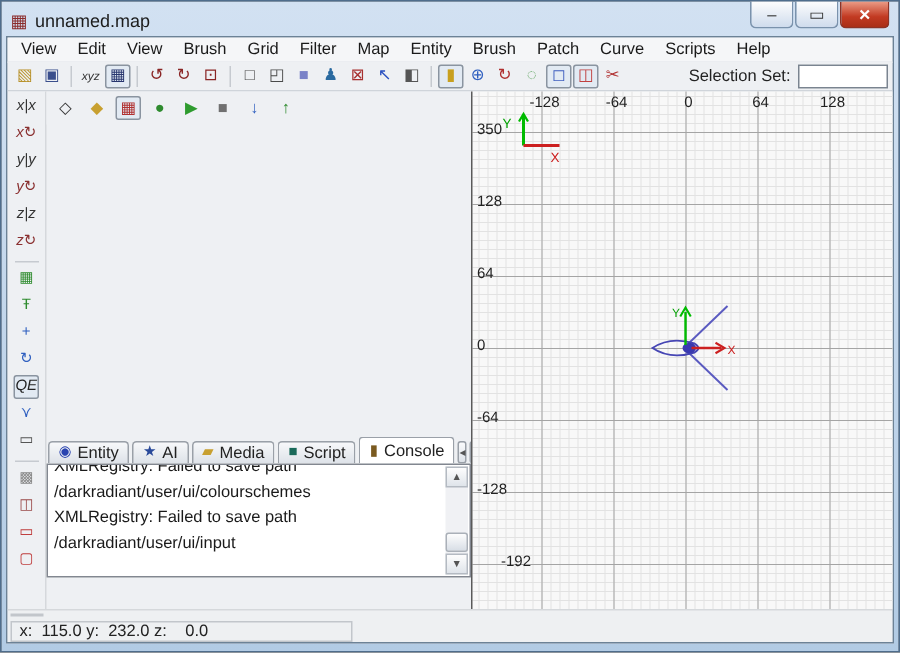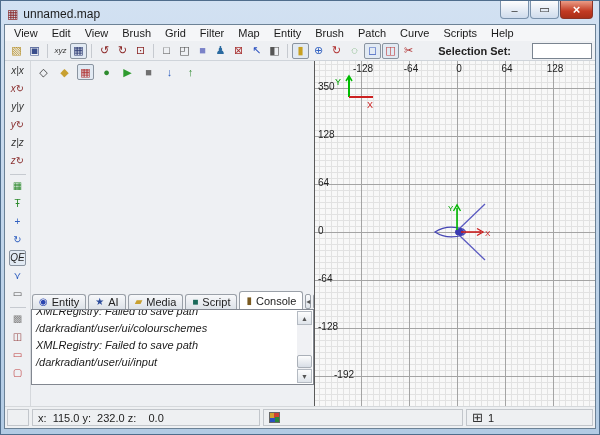--- a/index.html
+++ b/index.html
@@ -26,21 +26,21 @@
   .menu-item{padding:1px 7px;font-size:11px;color:#1a1a1a;}
   
   .toolbar{position:absolute;left:0;right:0;top:16px;height:20px;background:#eef0f3;
     border-bottom:1px solid #cfd4da;display:flex;align-items:center;padding:0 3px;gap:1px;box-sizing:border-box;}
   .ticon{width:17px;height:16px;display:flex;align-items:center;justify-content:center;
     font-size:11px;line-height:1;flex:none;box-sizing:border-box;}
   .ticon.small{font-size:8px;font-style:italic;}
   .ticon.framed{border:1px solid #8a94a0;background:#e2eaf3;border-radius:2px;}
   .tsep{width:1px;height:14px;background:#c6cad0;margin:0 3px;flex:none;}
   .vsep{height:1px;width:16px;background:#c6cad0;margin:3px 0;flex:none;}
-  .sel-label{margin-left:auto;font-size:11px;padding-right:20px;font-weight:bold;}
+  .sel-label{margin-left:auto;font-size:11px;padding-right:4px;}
   .sel-input{width:54px;height:14px;border:1px solid #7a8490;background:#fff;font-size:11px;padding:0 2px;}
   
   .content{position:absolute;left:0;right:0;top:36px;bottom:22px;}
   .left-toolbar{position:absolute;left:0;top:0;bottom:0;width:26px;background:#eef0f3;
     border-right:1px solid #d5d8dc;display:flex;flex-direction:column;align-items:center;padding-top:2px;box-sizing:border-box;}
   .left-toolbar .ticon{margin-bottom:2px;font-size:10px;}
   .left-panel{position:absolute;left:26px;top:0;width:283px;bottom:0;}
   .cam-toolbar{position:absolute;left:0;top:0;right:0;height:22px;background:#eef0f3;
     display:flex;align-items:center;gap:4px;padding-left:4px;}
   .viewport{position:absolute;left:0;right:0;top:22px;height:208px;background:#3b3b3b;
@@ -51,21 +51,21 @@
     background:linear-gradient(#f7f8fa,#dde2e8);border:1px solid #9aa0a8;border-bottom:none;
     border-radius:3px 3px 0 0;box-sizing:border-box;}
   .tab.active{height:18px;background:#fff;}
   .tab-icon{font-size:10px;line-height:1;}
   .tab-scroll{width:13px;height:15px;border:1px solid #9aa0a8;background:linear-gradient(#fafbfc,#dde2e8);
     display:flex;align-items:center;justify-content:center;font-size:8px;color:#555;box-sizing:border-box;border-radius:2px;}
   .tab-scroll.first{margin-left:auto;}
   .console-box{position:absolute;left:0;right:0;top:248px;height:76px;background:#fff;
     border:1px solid #828790;box-sizing:border-box;overflow:hidden;}
   .console-text{position:absolute;left:4px;right:18px;top:-7px;}
-  .console-line{line-height:17px;font-size:11px;color:#1a1a1a;white-space:nowrap;font-style:italic;}
+  .console-line{line-height:17px;font-size:11px;color:#1a1a1a;white-space:nowrap;}
   .scrollbar{position:absolute;right:1px;top:1px;bottom:1px;width:15px;background:#f0f1f4;}
   .sb-btn{position:absolute;left:0;right:0;height:14px;background:linear-gradient(#fdfdfd,#dfe4ea);
     border:1px solid #b4bac2;display:flex;align-items:center;justify-content:center;font-size:7px;color:#555;box-sizing:border-box;}
   .sb-up{top:0;} .sb-down{bottom:0;}
   .sb-thumb{position:absolute;left:0;right:0;bottom:15px;height:13px;background:linear-gradient(#fdfdfd,#d8dee6);
     border:1px solid #aab0b8;box-sizing:border-box;border-radius:2px;}
   .cmd-row{position:absolute;left:0;right:0;top:327px;height:20px;display:flex;gap:3px;}
   .cmd-input{flex:1;height:18px;border:1px solid #7a8490;background:#fff;font-size:11px;padding:0 3px;box-sizing:border-box;}
   .go-btn{width:46px;height:18px;border:1px solid #8a94a0;border-radius:2px;
     background:linear-gradient(#f9fafb,#dde3ea);font-size:11px;display:flex;align-items:center;justify-content:center;box-sizing:border-box;}
@@ -78,21 +78,21 @@
       linear-gradient(to right,#e2e2e2 1px,transparent 1px),
       linear-gradient(to bottom,#e2e2e2 1px,transparent 1px);
     background-size:48px 48px,48px 48px,6px 6px,6px 6px;
     background-position:46px 0,0 27px,4px 0,0 3px;}
   .xtick{position:absolute;top:2px;transform:translateX(-50%);font-size:10px;color:#222;}
   .ytick{position:absolute;left:3px;font-size:10px;color:#222;}
   .gizmo{position:absolute;left:14px;top:12px;}
   .cam-marker{position:absolute;left:104px;top:137px;}
   
   .statusbar{position:absolute;left:0;right:0;bottom:0;height:22px;background:#eef0f2;
-    border-top:1px solid #d5d8db;display:flex;align-items:stretch;gap:3px;padding:2px 2px;box-sizing:border-box;}
+    border-top:1px solid #d5d8db;display:flex;align-items:stretch;gap:3px;padding:2px 2px;box-sizing:border-box;flex-direction:column;}
   .scell{border:1px solid #c2c6cb;display:flex;align-items:center;padding:0 5px;gap:5px;
     font-size:11px;white-space:pre;box-sizing:border-box;background:#eef0f2;}
   .scell.empty{width:22px;}
   .scell.coords{width:228px;}
   .scell.shader{width:200px;}
   .scell.grid{flex:1;}
   .shader-swatch{width:11px;height:11px;flex:none;
     background:conic-gradient(#d04030 0 25%, #2a8a3a 25% 50%, #2a50c0 50% 75%, #d0a030 75% 100%);
     border:1px solid #666;box-sizing:border-box;}
   .grid-glyph{font-size:13px;color:#333;line-height:1;}

